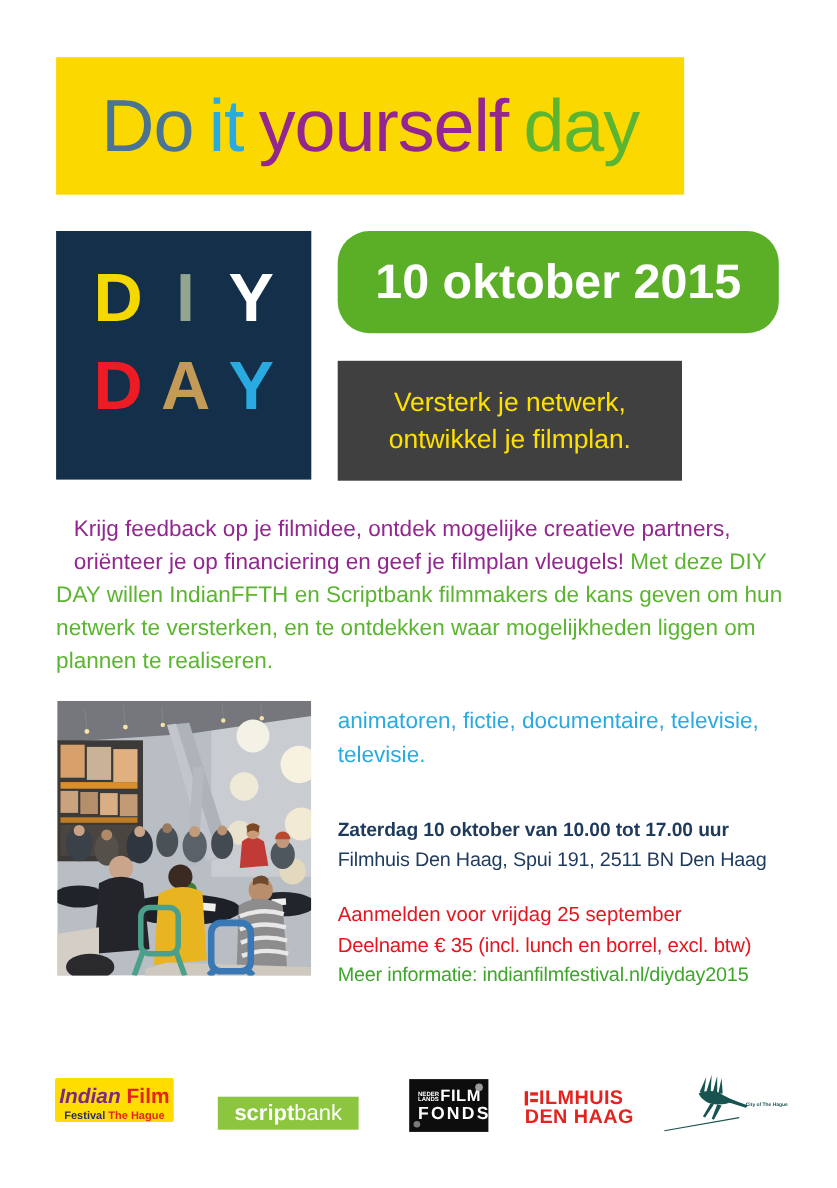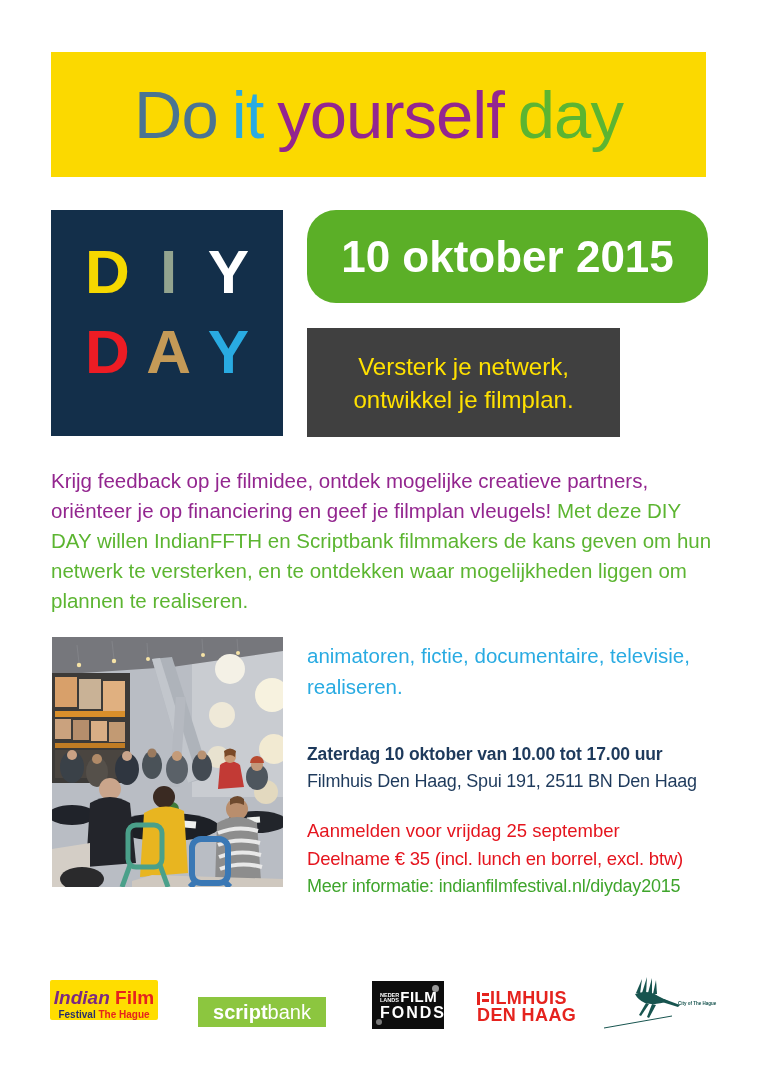--- a/index.html
+++ b/index.html
@@ -2,21 +2,21 @@
 <html><head>
 <meta charset="utf-8">
 <style>
   html,body{margin:0;padding:0;background:#ffffff;}
   .poster{
     position:relative;width:761px;height:1080px;background:#ffffff;
     font-family:"Liberation Sans",sans-serif;overflow:hidden;
   }
   
   .title-banner{
-    position:absolute;left:51px;top:52px;width:655px;height:125px;
+    position:absolute;left:51px;top:52px;width:571px;height:125px;
     background:#FBD900;display:flex;align-items:center;justify-content:center;
     font-size:67px;font-weight:400;letter-spacing:-1px;white-space:nowrap;
   }
   .title-banner .w{margin:0 7px;}
   .w-do{color:#4A7492;}
   .w-it{color:#29ABE2;}
   .w-yourself{color:#93268F;text-align:right;}
   .w-day{color:#5CB531;}
   
   .diy-box{
@@ -42,21 +42,21 @@
     position:absolute;left:307px;top:328px;width:313px;height:109px;
     background:#404040;display:flex;flex-direction:column;align-items:center;justify-content:center;
     color:#FFE100;font-size:24px;font-weight:500;line-height:33px;text-align:center;
   }
   
   .intro{
     position:absolute;left:51px;top:466px;width:680px;
     font-size:20.5px;line-height:30px;
   }
   .intro .ln{display:block;white-space:nowrap;}
-  .seg-purple{color:#93268F;}
+  .seg-purple{color:#93268F;margin-left:16px;}
   .seg-green{color:#5CB531;}
   
   .photo{
     position:absolute;left:52px;top:637px;width:231px;height:250px;overflow:hidden;
   }
   
   .audience{
     position:absolute;left:307px;top:640px;width:430px;
     color:#29ABE2;font-size:20.5px;line-height:31px;
   }
@@ -281,21 +281,21 @@
         <line x1="144" y1="244" x2="138" y2="250"></line>
         <line x1="172" y1="244" x2="178" y2="250"></line>
       </g>
 
       <ellipse cx="30" cy="242" rx="22" ry="12" fill="#2a2a2c"></ellipse>
     </svg>
   </div>
 
   <div class="audience">
     <span class="ln">animatoren, fictie, documentaire, televisie,</span>
-    <span class="ln">realiseren.</span>
+    <span class="ln">televisie.</span>
   </div>
 
   <div class="schedule-when">Zaterdag 10 oktober van 10.00 tot 17.00 uur</div>
   <div class="schedule-where">Filmhuis Den Haag, Spui 191, 2511 BN Den Haag</div>
 
   <div class="reg-deadline">Aanmelden voor vrijdag 25 september</div>
   <div class="reg-fee">Deelname € 35 (incl. lunch en borrel, excl. btw)</div>
   <div class="reg-info">Meer informatie: indianfilmfestival.nl/diyday2015</div>
 
   <div class="logo-iffth">

